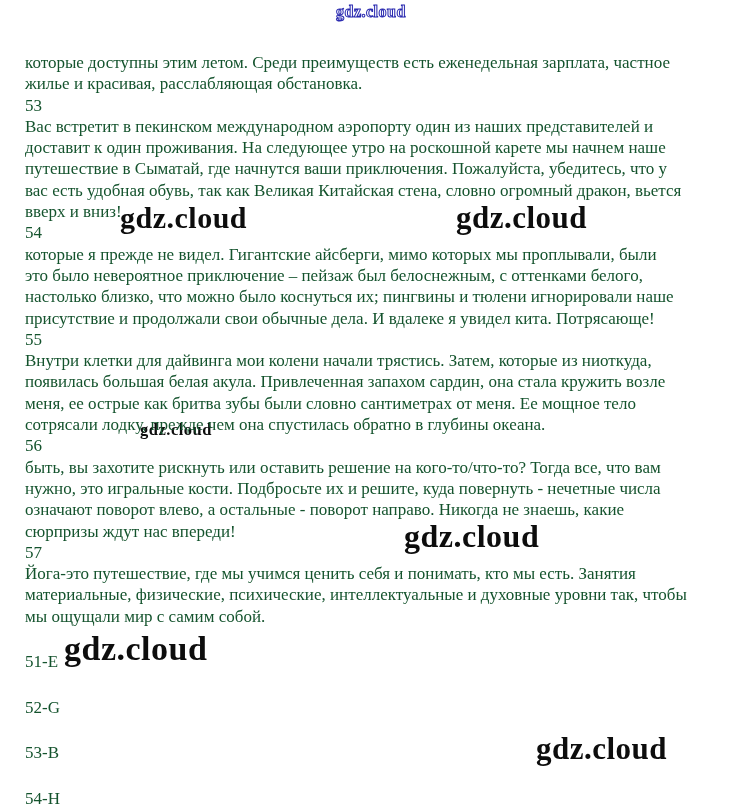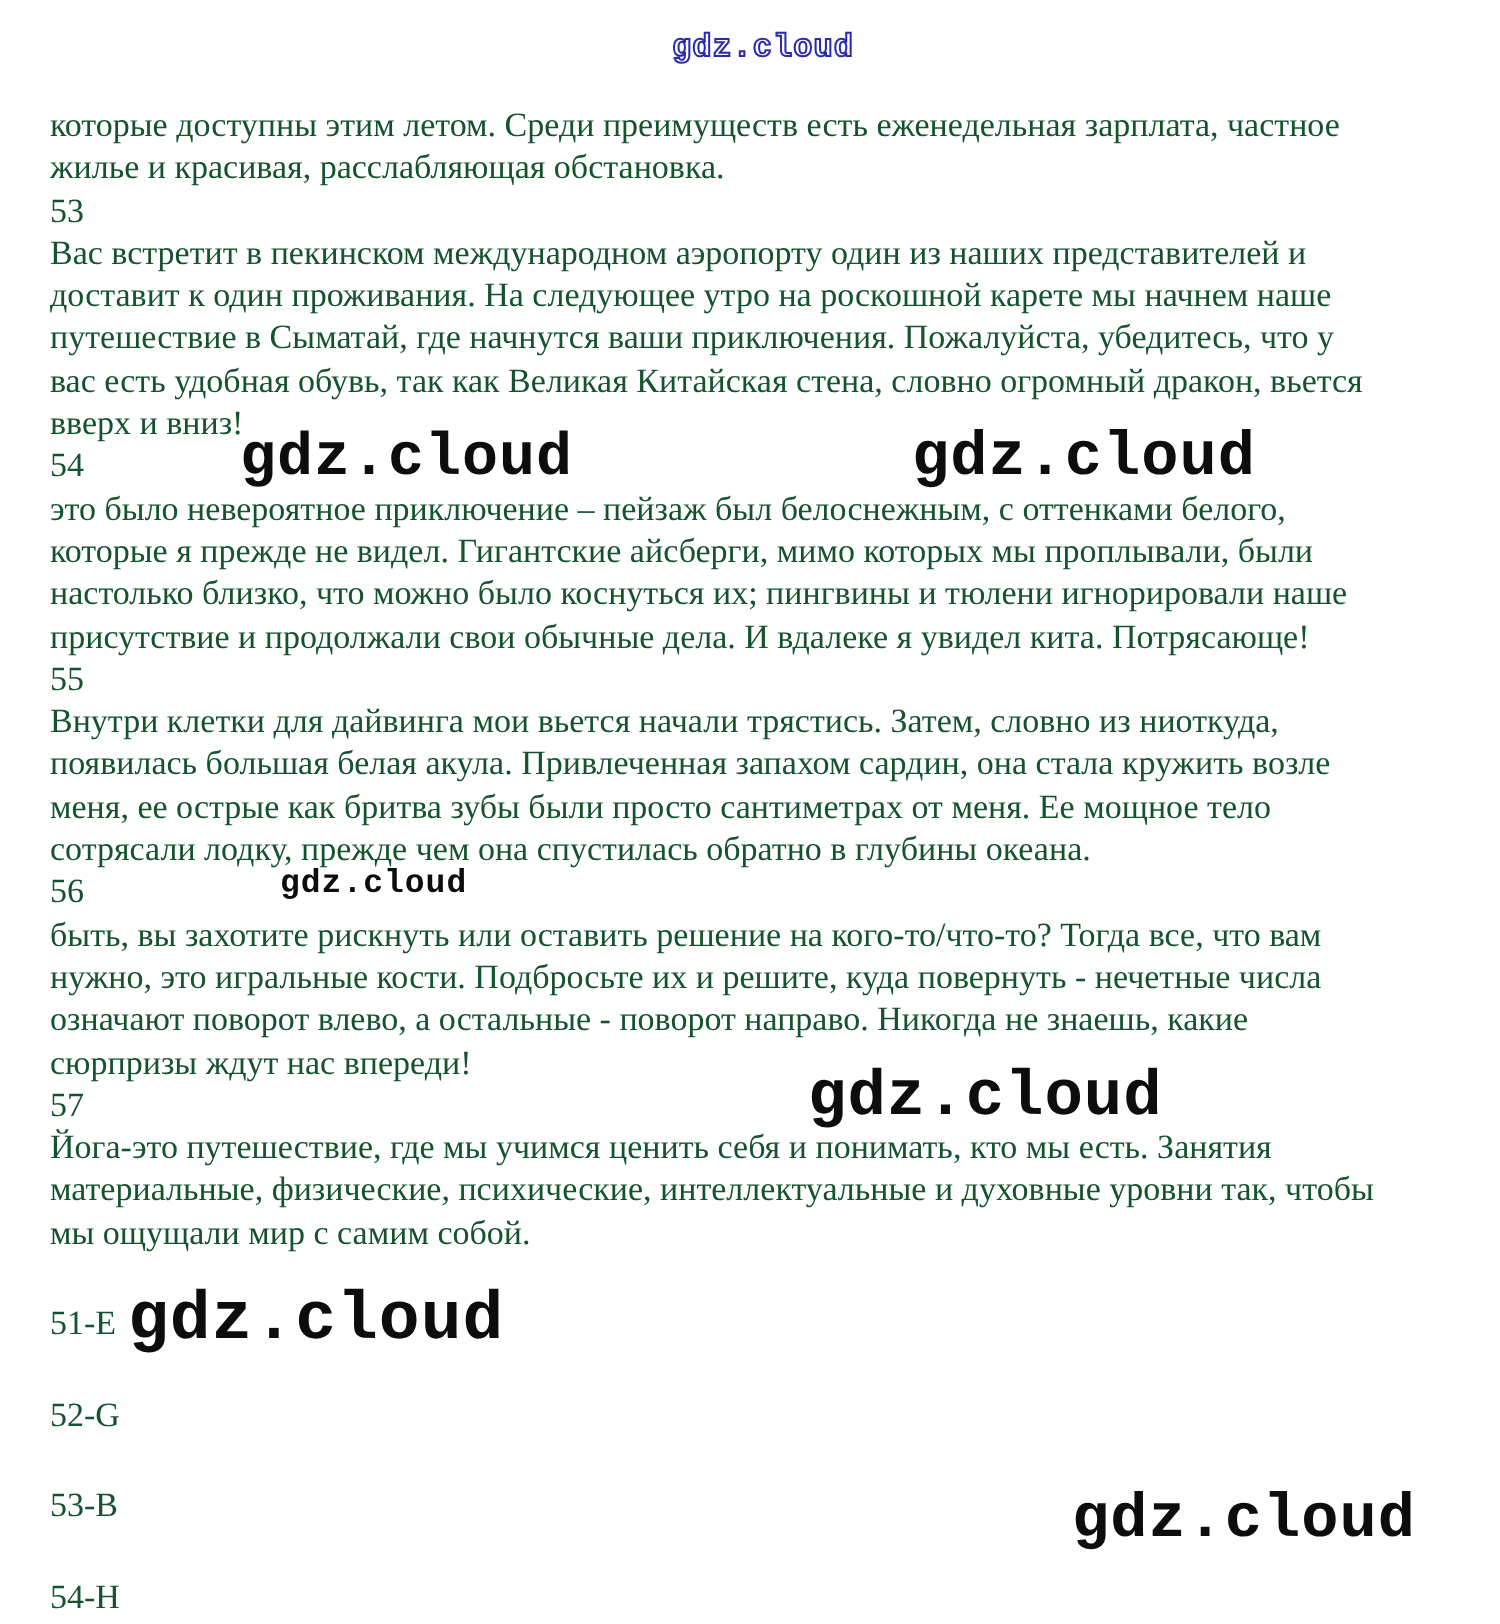--- a/index.html
+++ b/index.html
@@ -22,26 +22,25 @@
     font-size: 17px;
     line-height: 21.3px;
     height: 21.3px;
     white-space: nowrap;
     color: #14532d;
   }
   .answers { margin-top: 10px; }
   .answers .line { line-height: 21.7px; height: 21.7px; margin-top: 24px; }
   .wm {
     position: absolute;
-    font-family: Liberation Mono, monospace;
+    font-family: Liberation Serif, serif;
     font-weight: 600;
     letter-spacing: 0.5px;
     color: #0d0d0d;
     white-space: nowrap;
-    margin-top: 12px;
   }
   .wm-top {
     left: 336px; top: 3px;
     font-size: 16px;
     font-weight: 700;
     color: #ffffff;
     -webkit-text-stroke: 1px #2b2bb0;
     text-shadow: 0 0 1px #9a9ae0;
   }
   .wm-a     { left: 120px; top: 201px; font-size: 30px; }
@@ -70,28 +69,28 @@
         <div class="line">жилье и красивая, расслабляющая обстановка.</div>
       </div>
     <div id="sections">
         <div class="line">53</div>
         <div class="line">Вас встретит в пекинском международном аэропорту один из наших представителей и</div>
         <div class="line">доставит к один проживания. На следующее утро на роскошной карете мы начнем наше</div>
         <div class="line">путешествие в Сыматай, где начнутся ваши приключения. Пожалуйста, убедитесь, что у</div>
         <div class="line">вас есть удобная обувь, так как Великая Китайская стена, словно огромный дракон, вьется</div>
         <div class="line">вверх и вниз!</div>
         <div class="line">54</div>
+        <div class="line">которые я прежде не видел. Гигантские айсберги, мимо которых мы проплывали, были</div>
         <div class="line">это было невероятное приключение – пейзаж был белоснежным, с оттенками белого,</div>
-        <div class="line">которые я прежде не видел. Гигантские айсберги, мимо которых мы проплывали, были</div>
         <div class="line">настолько близко, что можно было коснуться их; пингвины и тюлени игнорировали наше</div>
         <div class="line">присутствие и продолжали свои обычные дела. И вдалеке я увидел кита. Потрясающе!</div>
         <div class="line">55</div>
-        <div class="line">Внутри клетки для дайвинга мои вьется начали трястись. Затем, словно из ниоткуда,</div>
+        <div class="line">Внутри клетки для дайвинга мои колени начали трястись. Затем, которые из ниоткуда,</div>
         <div class="line">появилась большая белая акула. Привлеченная запахом сардин, она стала кружить возле</div>
-        <div class="line">меня, ее острые как бритва зубы были просто сантиметрах от меня. Ее мощное тело</div>
+        <div class="line">меня, ее острые как бритва зубы были словно сантиметрах от меня. Ее мощное тело</div>
         <div class="line">сотрясали лодку, прежде чем она спустилась обратно в глубины океана.</div>
         <div class="line">56</div>
         <div class="line">быть, вы захотите рискнуть или оставить решение на кого-то/что-то? Тогда все, что вам</div>
         <div class="line">нужно, это игральные кости. Подбросьте их и решите, куда повернуть - нечетные числа</div>
         <div class="line">означают поворот влево, а остальные - поворот направо. Никогда не знаешь, какие</div>
         <div class="line">сюрпризы ждут нас впереди!</div>
         <div class="line">57</div>
         <div class="line">Йога-это путешествие, где мы учимся ценить себя и понимать, кто мы есть. Занятия</div>
         <div class="line">материальные, физические, психические, интеллектуальные и духовные уровни так, чтобы</div>
         <div class="line">мы ощущали мир с самим собой.</div>

